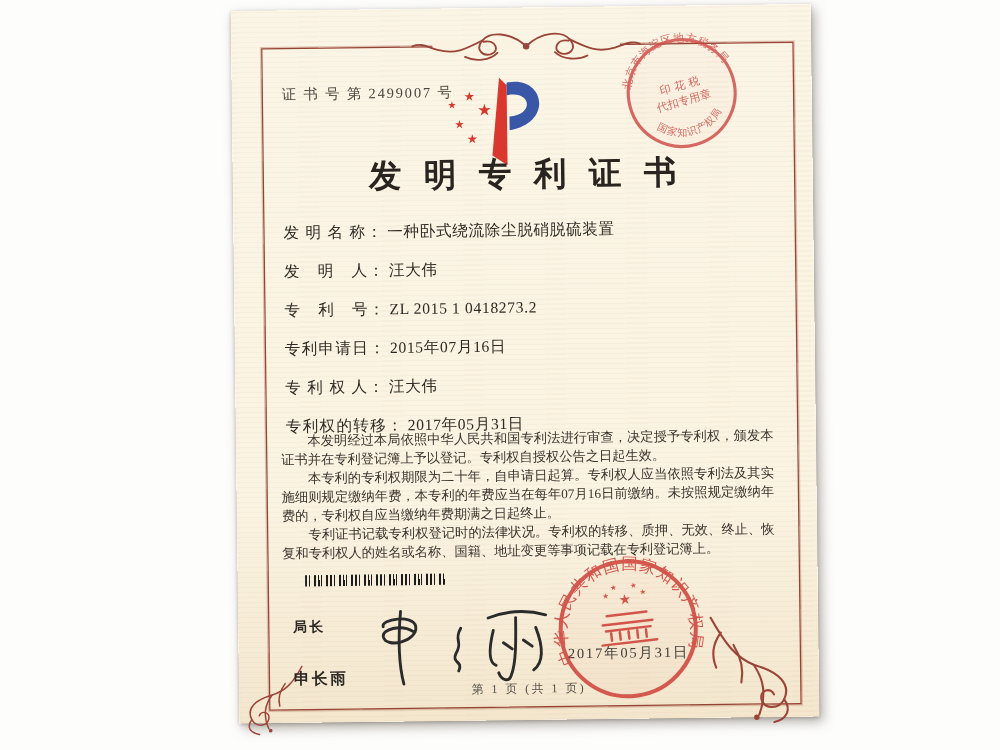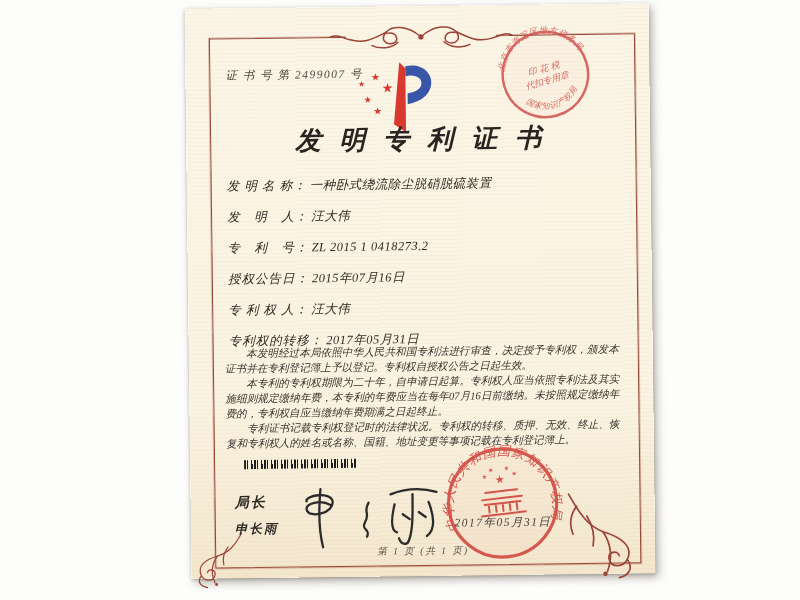--- a/index.html
+++ b/index.html
@@ -2,21 +2,21 @@
 <html><head>
 <meta charset="utf-8">
 <style>
   html,body{margin:0;padding:0;}
   body{
     width:800px;height:600px;overflow:hidden;
     background:#fdfdfc;
     font-family:"Liberation Serif","DejaVu Serif",serif;
     position:relative;
   }
-  .scan{position:absolute;inset:0;font-style:italic;}
+  .scan{position:absolute;inset:0;}
   .edge-mark{position:absolute;left:186px;top:42px;width:4px;height:22px;background:#9a9a98;opacity:.6;border-radius:2px;}
   .page{
     position:absolute;left:188px;top:6px;width:464px;height:570px;
     background:linear-gradient(180deg,#fbf5e6 0%,#faf3e1 70%,#f3e6cd 100%);
     transform:rotate(-0.7deg);transform-origin:50% 50%;
     box-shadow:3px 4px 9px rgba(110,100,85,.5),0 1px 3px rgba(0,0,0,.25);
   }
   .texture{position:absolute;inset:0;pointer-events:none;
     background:repeating-linear-gradient(0deg,rgba(190,140,110,.05) 0 1px,transparent 1px 4px);}
   .frame{
@@ -42,22 +42,22 @@
   .paragraphs{position:absolute;left:36px;top:338px;width:394px;font-size:10.6px;line-height:15px;color:#3a342e;text-align:justify;}
   .paragraphs p{margin:0;text-indent:2em;}
   .barcode{
     position:absolute;left:54px;top:452px;width:112px;height:9px;
     background:repeating-linear-gradient(90deg,
       #1c1c1c 0 1.5px,transparent 1.5px 3px,
       #1c1c1c 3px 3.8px,transparent 3.8px 6.8px,
       #1c1c1c 6.8px 8.4px,transparent 8.4px 10px);
   }
   .director{position:absolute;left:44px;top:486px;color:#2c2824;}
-  .director-label{font-size:14px;font-weight:bold;letter-spacing:2px;}
-  .director-name{font-size:12.5px;font-weight:bold;letter-spacing:2px;margin-top:9px;}
+  .director-label{font-size:11px;font-weight:bold;letter-spacing:2px;}
+  .director-name{font-size:12.5px;font-weight:bold;letter-spacing:2px;margin-top:26px;}
   .signature{position:absolute;left:100px;top:468px;width:160px;height:82px;}
   .office-seal{position:absolute;left:250px;top:436px;width:124px;height:124px;transform:rotate(-6deg);opacity:.88;}
   .seal-date{position:absolute;left:246px;top:510px;width:132px;text-align:center;font-size:11.5px;color:#43403c;letter-spacing:1.5px;}
   .footer{position:absolute;left:0;top:539px;width:100%;text-align:center;font-size:9.5px;color:#555049;letter-spacing:2px;}
   svg text{font-family:"DejaVu Sans","Liberation Sans",sans-serif;}
 </style>
 </head>
 <body>
 
 <div class="scan">
@@ -142,21 +142,21 @@
       </div>
       <div class="frow">
         <span class="flabel">发　明　人：</span>
         <span class="fvalue">汪大伟</span>
       </div>
       <div class="frow">
         <span class="flabel">专　利　号：</span>
         <span class="fvalue">ZL 2015 1 0418273.2</span>
       </div>
       <div class="frow">
-        <span class="flabel">授权公告日：</span>
+        <span class="flabel">专利申请日：</span>
         <span class="fvalue">2015年07月16日</span>
       </div>
       <div class="frow">
         <span class="flabel">专 利 权 人：</span>
         <span class="fvalue">汪大伟</span>
       </div>
       <div class="frow">
         <span class="flabel">专利权的转移：</span>
         <span class="fvalue">2017年05月31日</span>
       </div>

